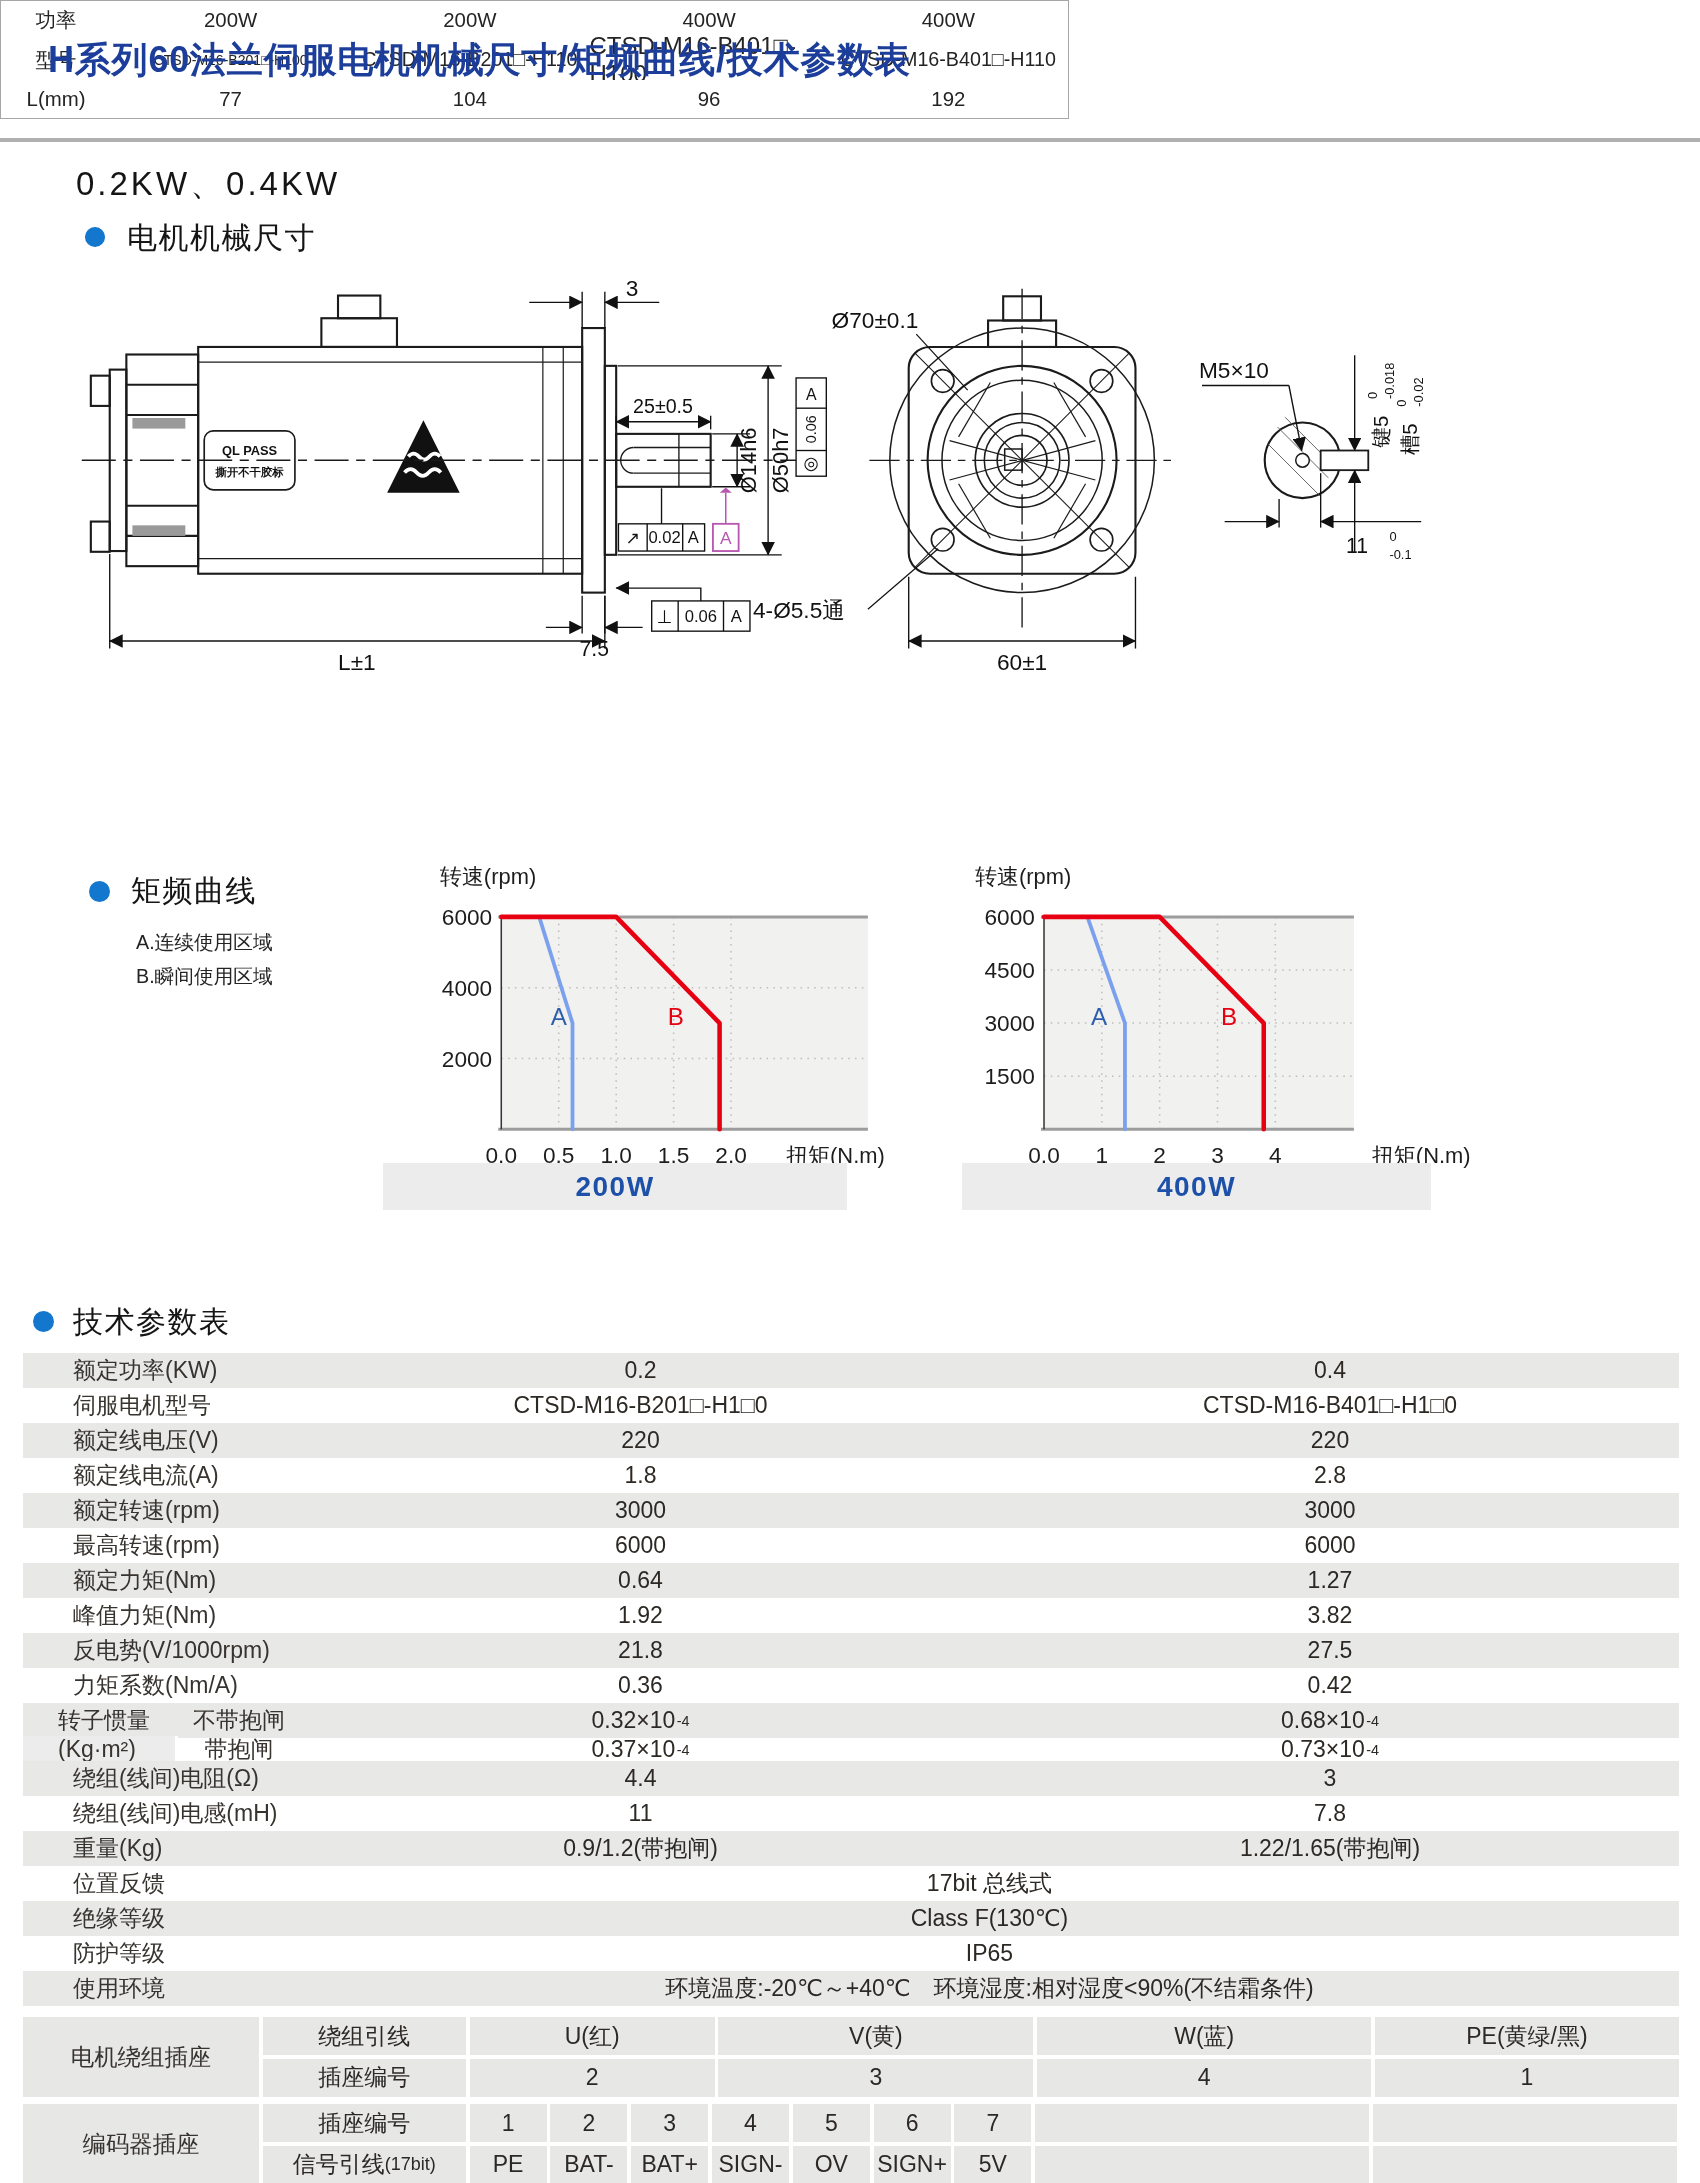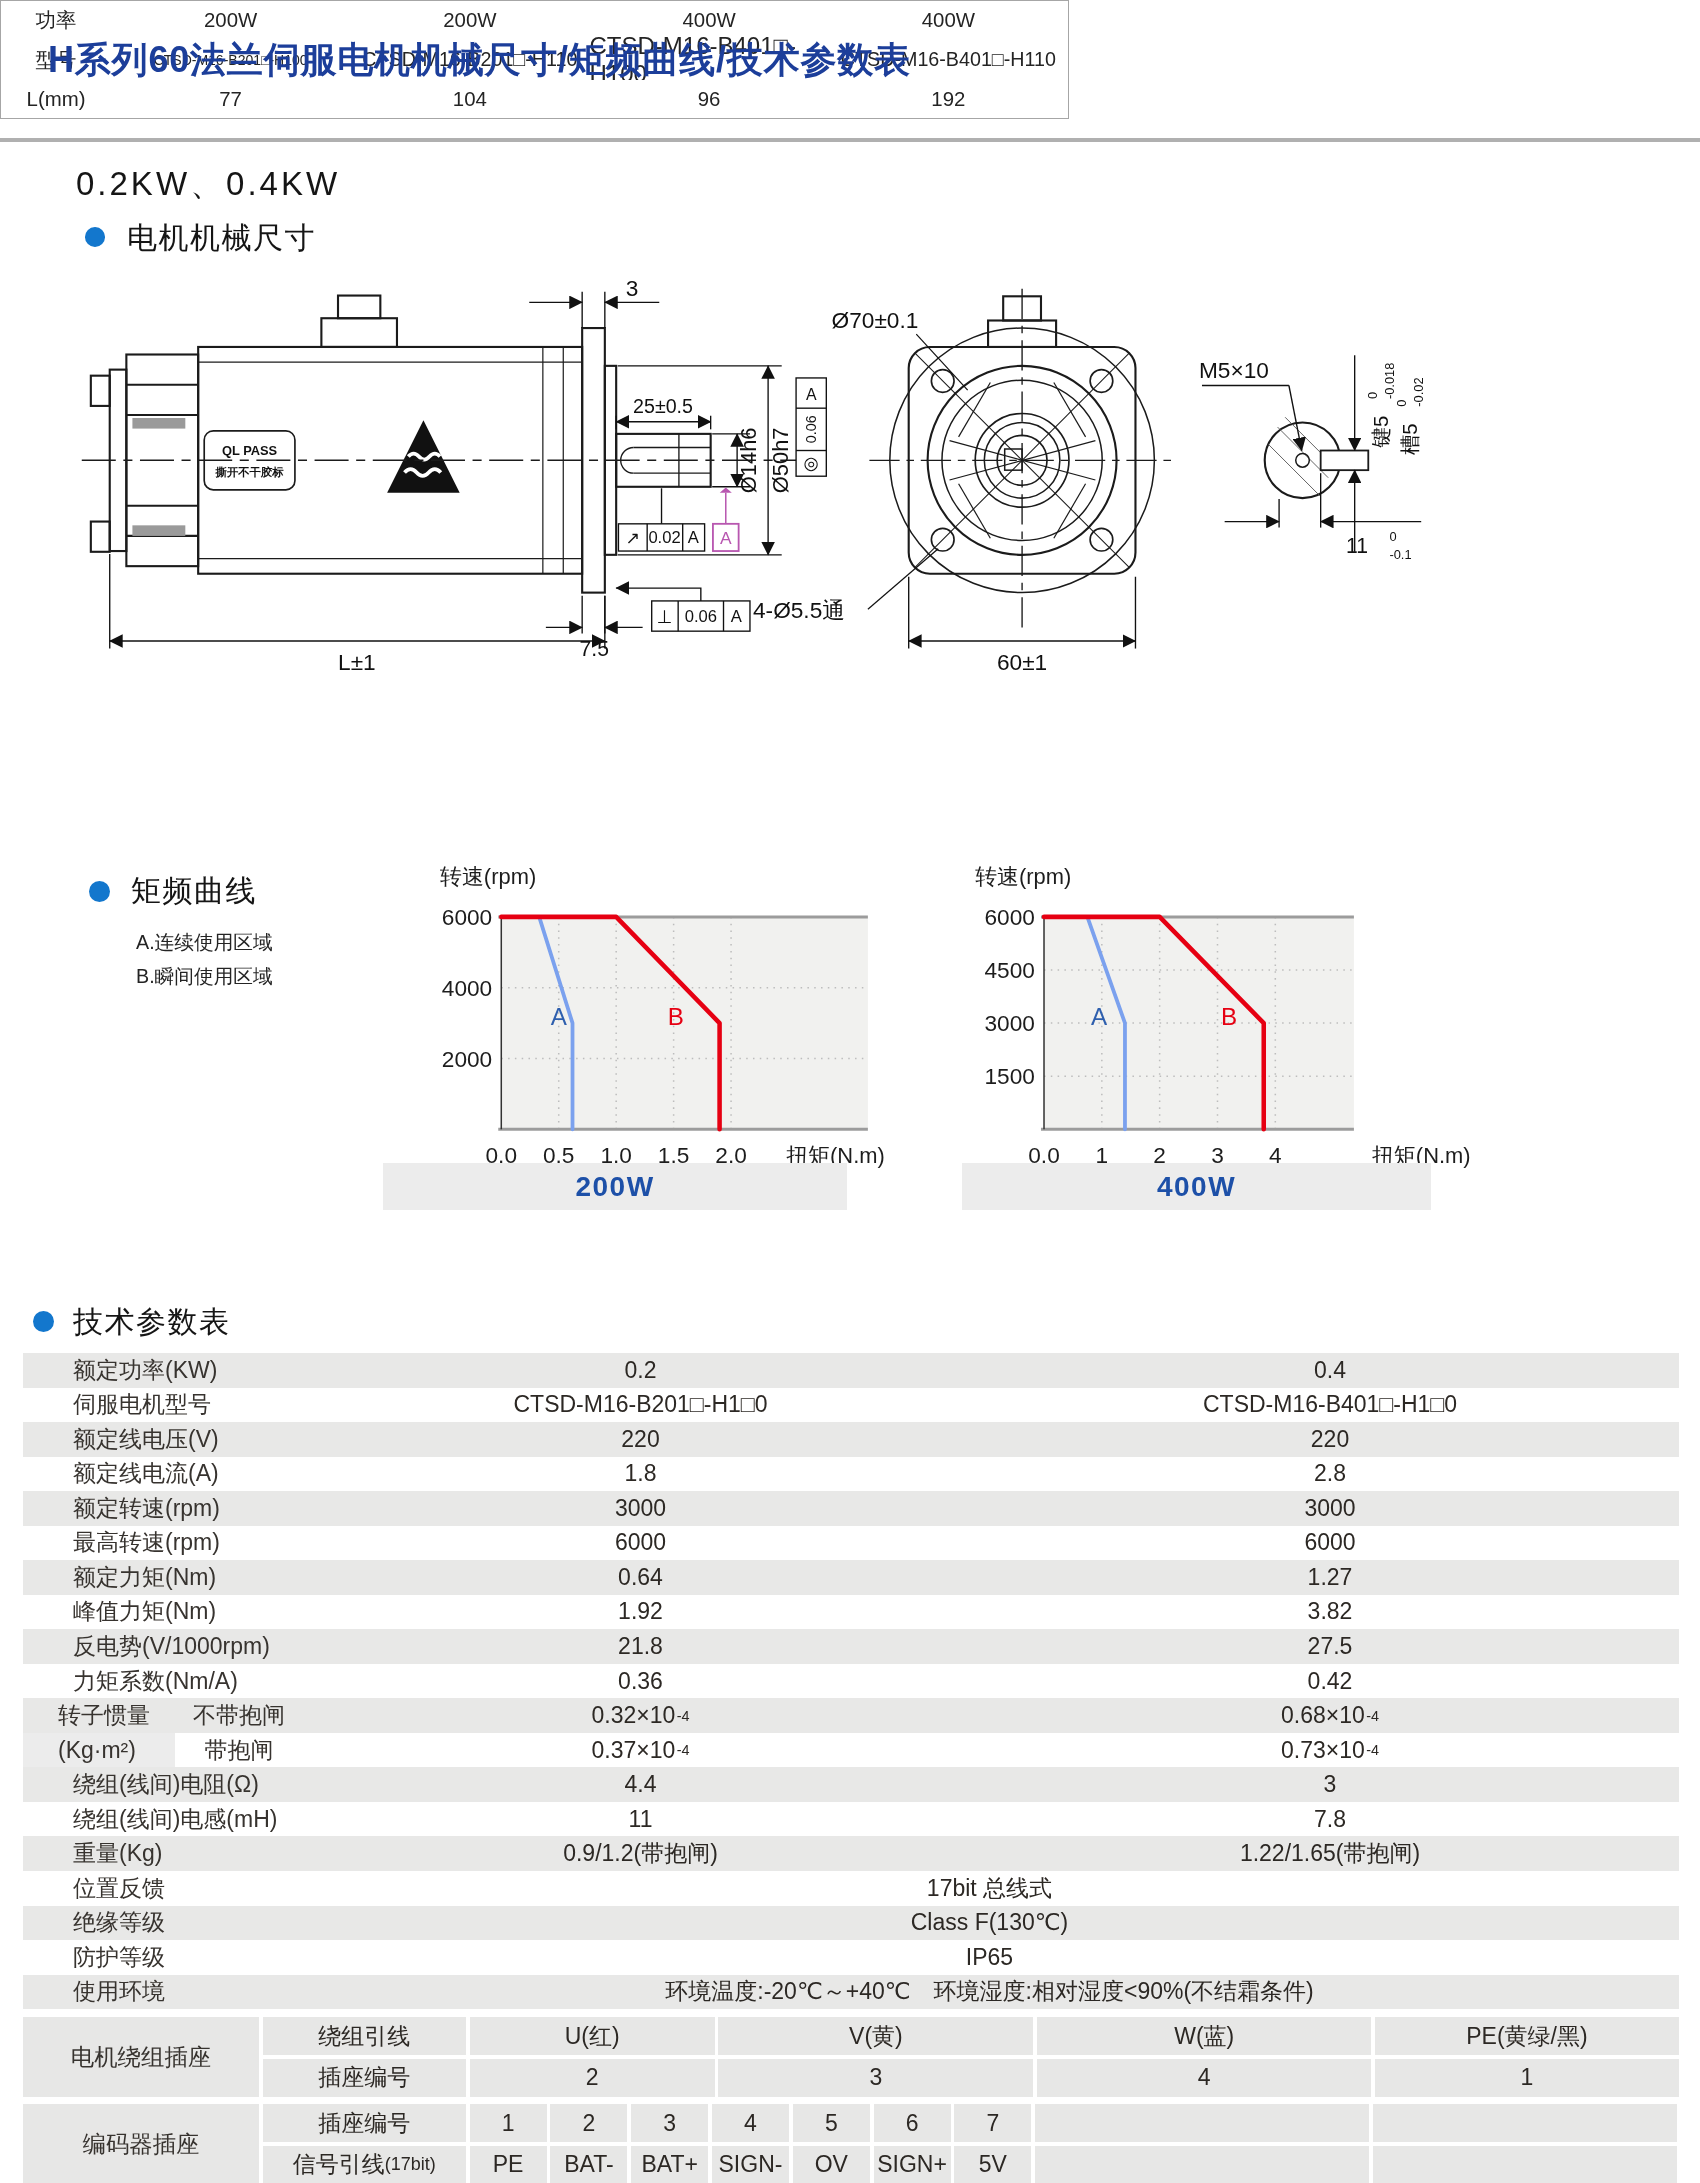--- a/index.html
+++ b/index.html
@@ -425,21 +425,21 @@
       </div>
       <div class="spec-v v1">
         <span>0.32×10</span>
         <sup>-4</sup>
       </div>
       <div class="spec-v v2">
         <span>0.68×10</span>
         <sup>-4</sup>
       </div>
     </div>
-    <div class="spec-row" style="height: 35px; background: rgb(255, 255, 255);">
+    <div class="spec-row" style="height: 23px; background: rgb(255, 255, 255); align-items: center;">
       <div class="spec-label">
         <div class="il" style="background: rgb(236, 236, 236); border-right: 3px solid rgb(255, 255, 255);">(Kg·m²)</div>
         <div class="is">带抱闸</div>
       </div>
       <div class="spec-v v1">
         <span>0.37×10</span>
         <sup>-4</sup>
       </div>
       <div class="spec-v v2">
         <span>0.73×10</span>

